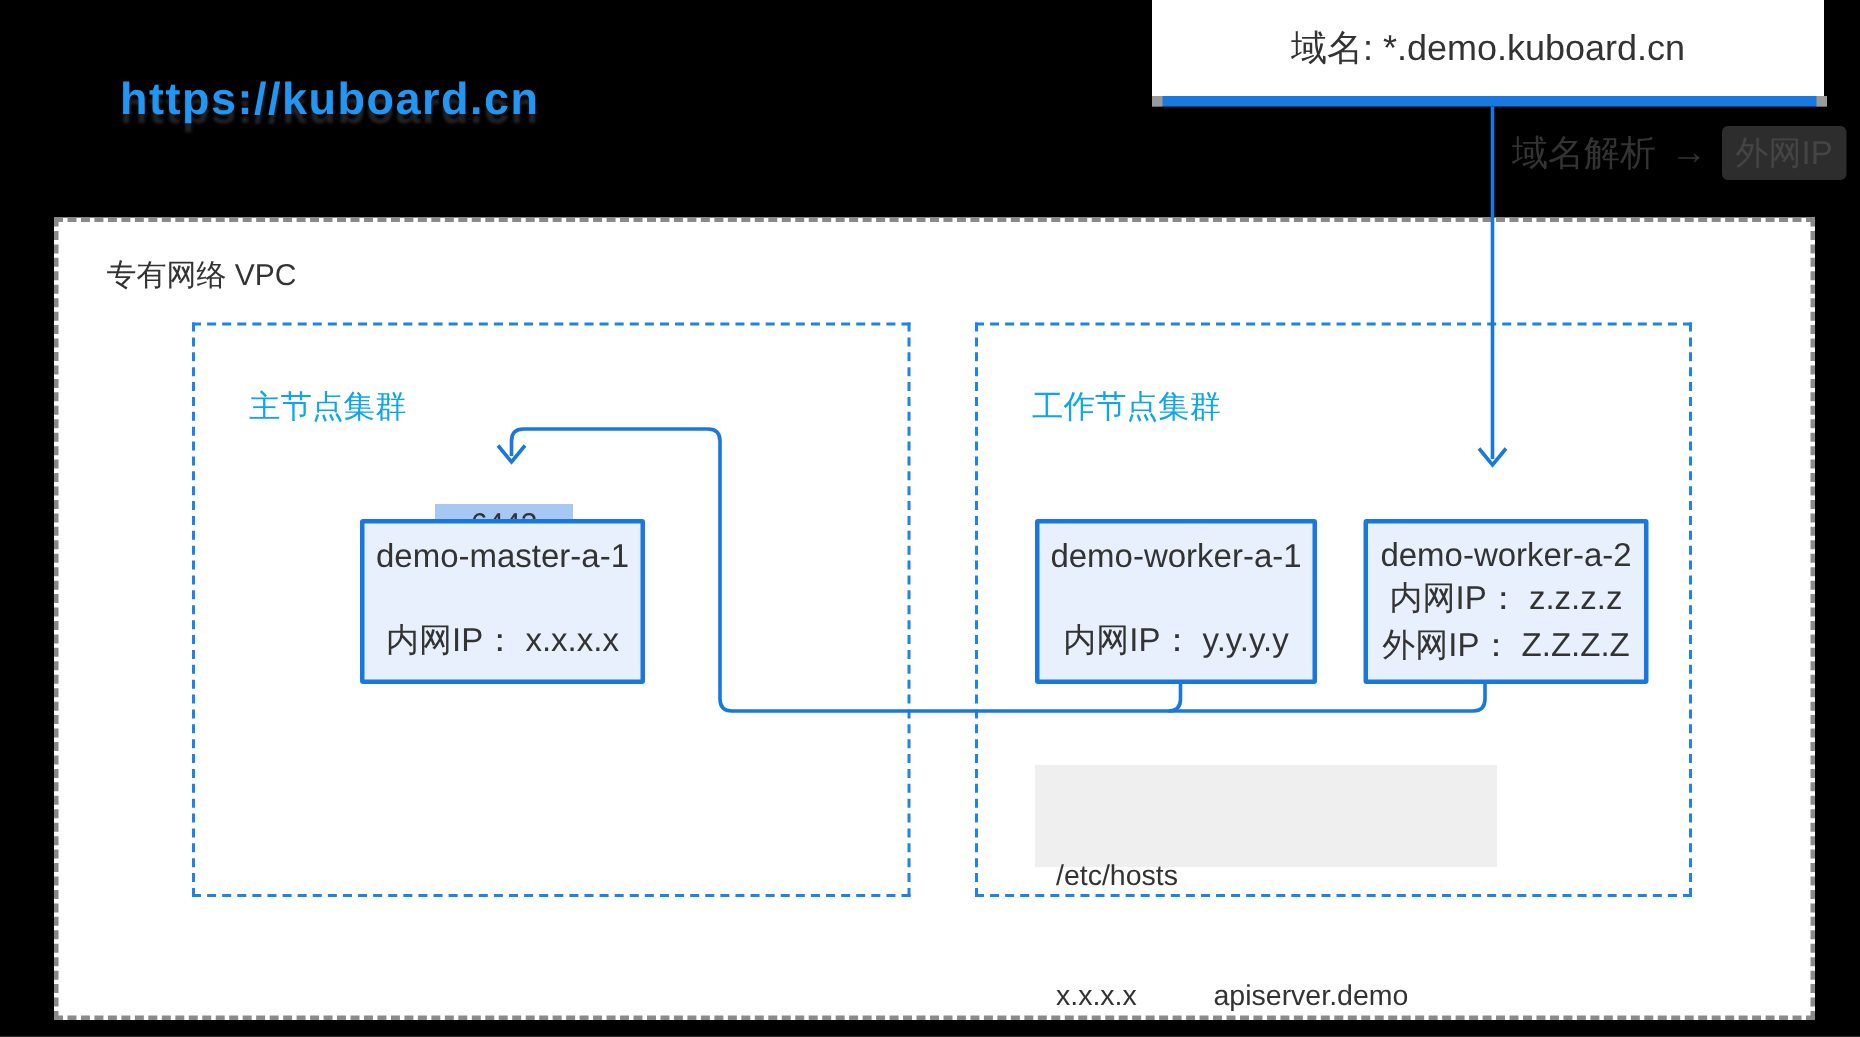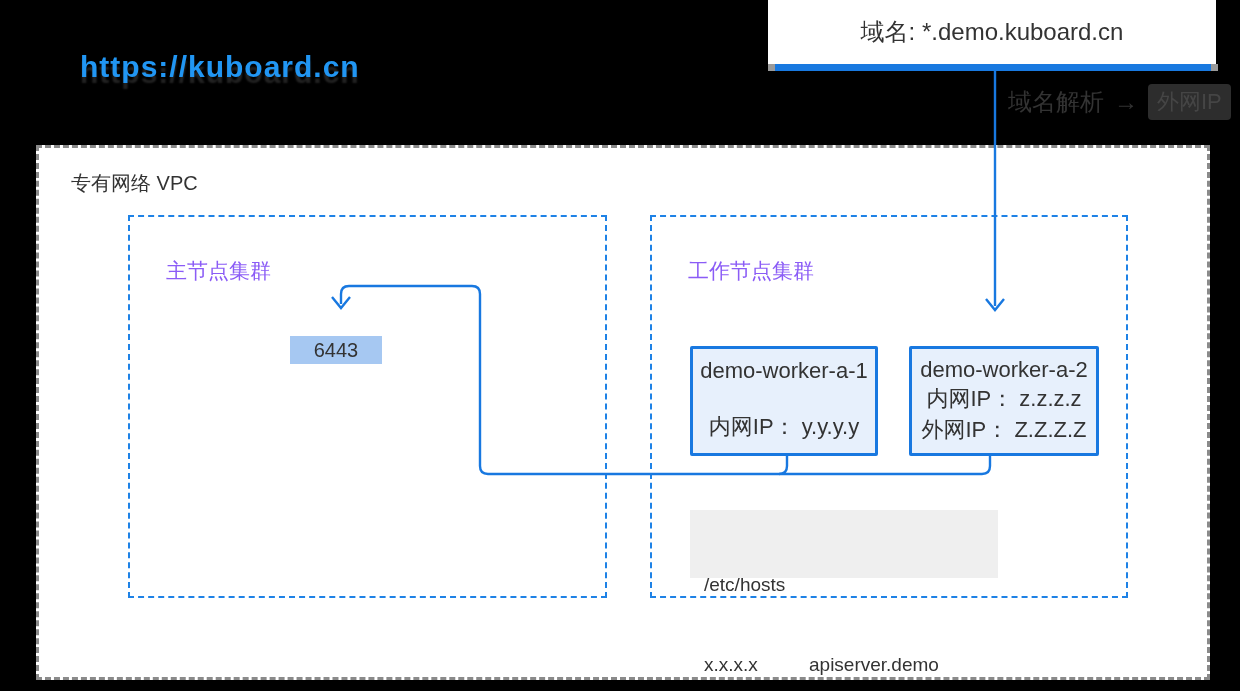--- a/index.html
+++ b/index.html
@@ -55,21 +55,21 @@
     color: #333; font-size: 20px;
   }
 
   
   .cluster {
     position: absolute; border: 2px dashed #1e82e6; background: transparent;
   }
   .cluster.master { left: 128px; top: 215px; width: 479px; height: 383px; }
   .cluster.worker { left: 650px; top: 215px; width: 478px; height: 383px; }
   .cluster-label {
-    position: absolute; left: 36px; top: 40px; color: #8b5cf6; font-size: 21px;
+    position: absolute; left: 36px; top: 40px; color: #0ea5e9; font-size: 21px;
   }
 
   
   .port-badge {
     position: absolute; width: 92px; height: 28px;
     background: #a6c8f2; color: #333; font-size: 20px;
     display: flex; align-items: center; justify-content: center; margin-top: 18px;
   }
   .badge-6443 { left: 290px; top: 318px; }
   .badge-80   { left: 948px; top: 332px; }
@@ -132,20 +132,24 @@
     <div class="cluster-label">主节点集群</div>
   </div>
 
   <div class="cluster worker">
     <div class="cluster-label">工作节点集群</div>
   </div>
 
   <div class="port-badge badge-6443">6443</div>
   <div class="port-badge badge-80">80</div>
 
+  <div class="node node-master">
+    <div>demo-master-a-1</div>
+    <div>内网IP： x.x.x.x</div>
+  </div>
 
   <div class="node node-worker1">
     <div>demo-worker-a-1</div>
     <div>内网IP： y.y.y.y</div>
   </div>
 
   <div class="node node-worker2 three-lines">
     <div>demo-worker-a-2</div>
     <div>内网IP： z.z.z.z</div>
     <div>外网IP： Z.Z.Z.Z</div>

